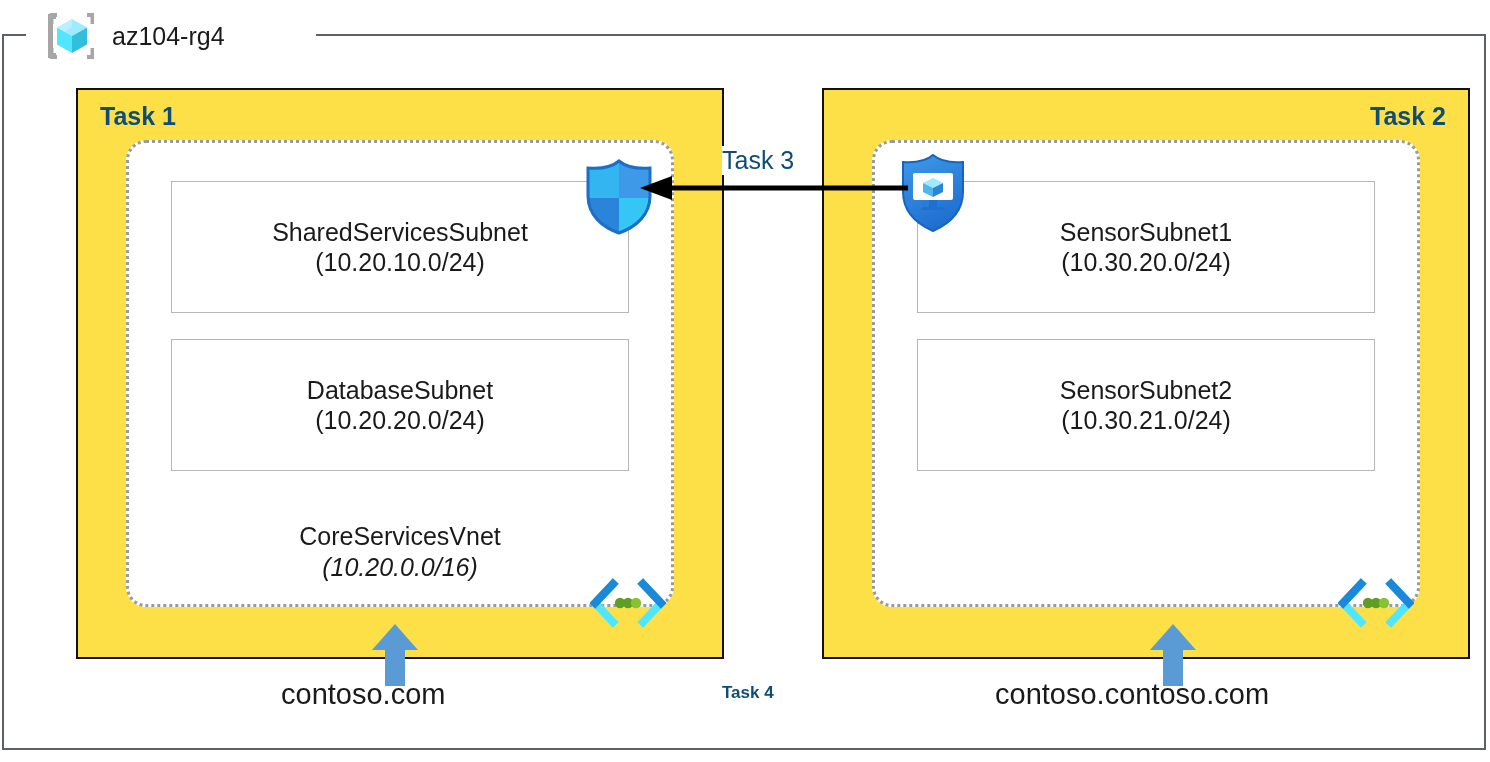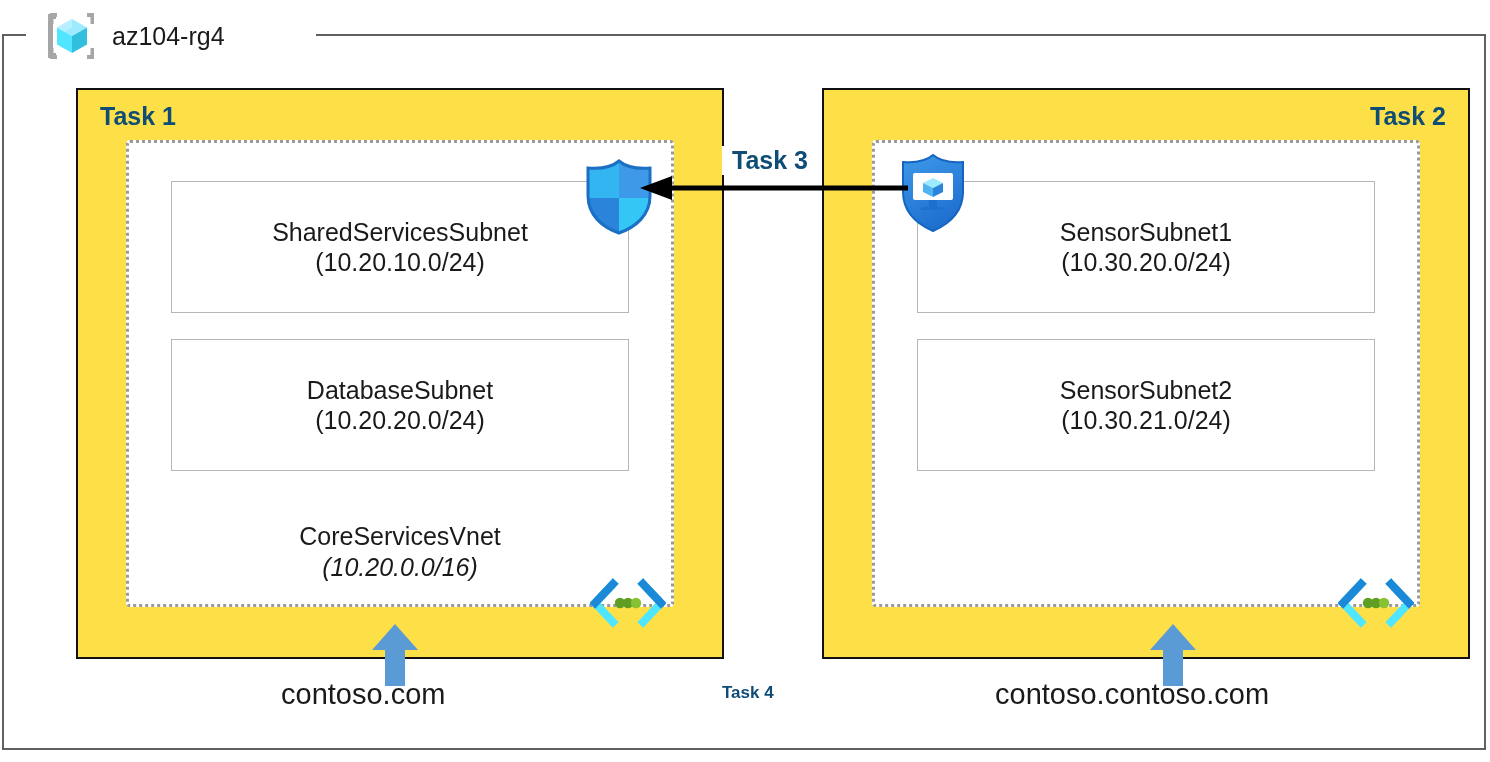--- a/index.html
+++ b/index.html
@@ -83,21 +83,21 @@
 
   
   .vnet {
     position: absolute;
     left: 48px;
     top: 50px;
     right: 48px;
     bottom: 50px;
     background: #ffffff;
     border: 3px dotted #9a9a9a;
-    border-radius: 4px;
+    border-radius: 20px;
     box-sizing: border-box;
   }
   .vnet-label {
     position: absolute;
     left: 0;
     right: 0;
     bottom: 22px;
     text-align: center;
     font-size: 25px;
     color: #1a1a1a;
@@ -133,24 +133,24 @@
   .plink-left  { left: 590px;  top: 578px; width: 76px;  height: 50px; }
   .plink-right { left: 1338px; top: 578px; width: 76px;  height: 50px; }
 
   
   .task3-arrow { left: 640px; top: 176px; width: 270px; height: 24px; }
   .task3-label {
     position: absolute;
     left: 722px;
     top: 146px;
     font-size: 25px;
-    font-weight: bold;
+    font-weight: normal;
     color: #0f4c76;
     background: #ffffff;
-    padding: 0 10px;
+    padding: 0 0;
     white-space: nowrap;
   }
 
   
   .dns-arrow { width: 46px; height: 62px; }
   .dns-arrow-left  { left: 372px;  top: 624px; }
   .dns-arrow-right { left: 1150px; top: 624px; }
 
   .dns-label {
     position: absolute;

